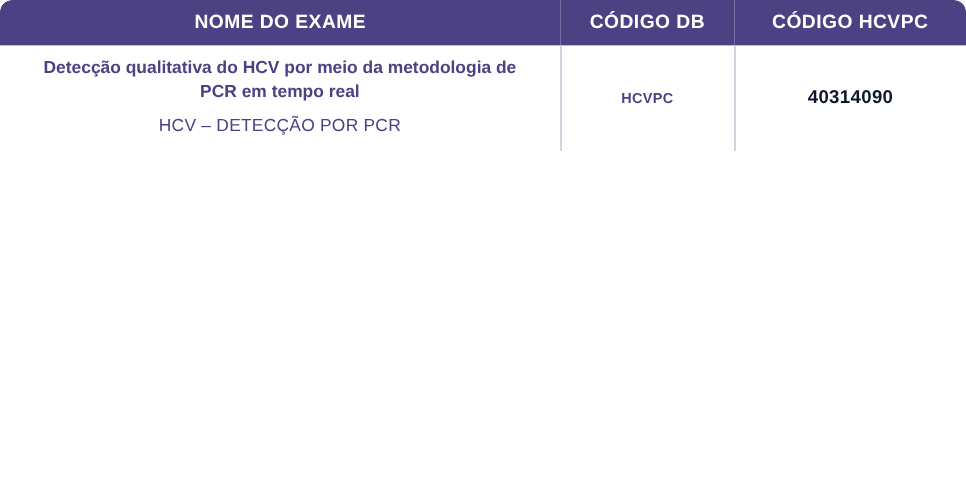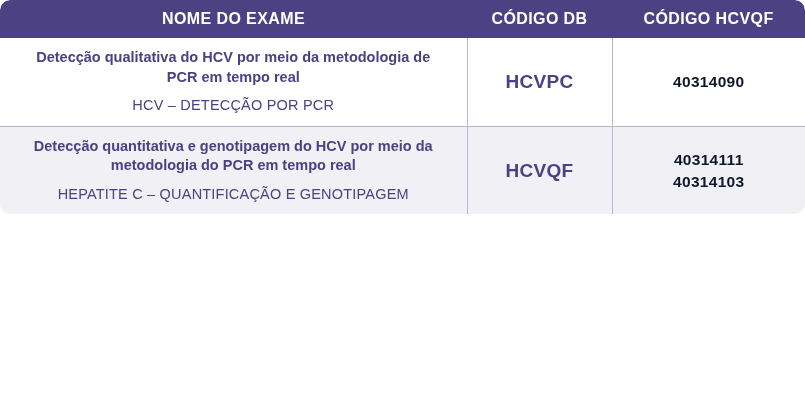--- a/index.html
+++ b/index.html
@@ -85,21 +85,21 @@
     font-size: 14.5px;
     font-weight: normal;
     display: block;
     margin-top: 9px;
     letter-spacing: 0.2px;
   }
 
   .cell-db {
     text-align: center;
     color: #4c4182;
-    font-size: 19px;
+    font-size: 12px;
     font-weight: bold;
     letter-spacing: 0.3px;
   }
 
   .cell-tuss {
     text-align: center;
     color: #0f172a;
     font-size: 15.5px;
     font-weight: bold;
     letter-spacing: 0.3px;
@@ -109,45 +109,34 @@
 </style>
 </head>
 <body>
 
 <div class="exam-table-wrap">
   <table class="exam-table">
     <thead>
       <tr>
         <th class="col-name">NOME DO EXAME</th>
         <th class="col-db">CÓDIGO DB</th>
-        <th class="col-tuss">CÓDIGO HCVQF</th>
+        <th class="col-tuss">CÓDIGO HCVPC</th>
       </tr>
     </thead>
     <tbody>
 
       <tr>
         <td class="cell-name">
           <span class="desc">Detecção qualitativa do HCV por meio da metodologia de PCR  em tempo real</span>
           <span class="name">HCV – DETECÇÃO POR PCR</span>
         </td>
         <td class="cell-db">HCVPC</td>
         <td class="cell-tuss">
           <span class="tuss-line">40314090</span>
         </td>
       </tr>
 
 
 
-      <tr class="striped">
-        <td class="cell-name">
-          <span class="desc">Detecção quantitativa e genotipagem do HCV por meio da metodologia do PCR em tempo real</span>
-          <span class="name">HEPATITE C – QUANTIFICAÇÃO E GENOTIPAGEM</span>
-        </td>
-        <td class="cell-db">HCVQF</td>
-        <td class="cell-tuss">
-          <span class="tuss-line">40314111</span>
-          <span class="tuss-line">40314103</span>
-        </td>
-      </tr>
 
     </tbody>
   </table>
 </div>
 
 </body></html>

